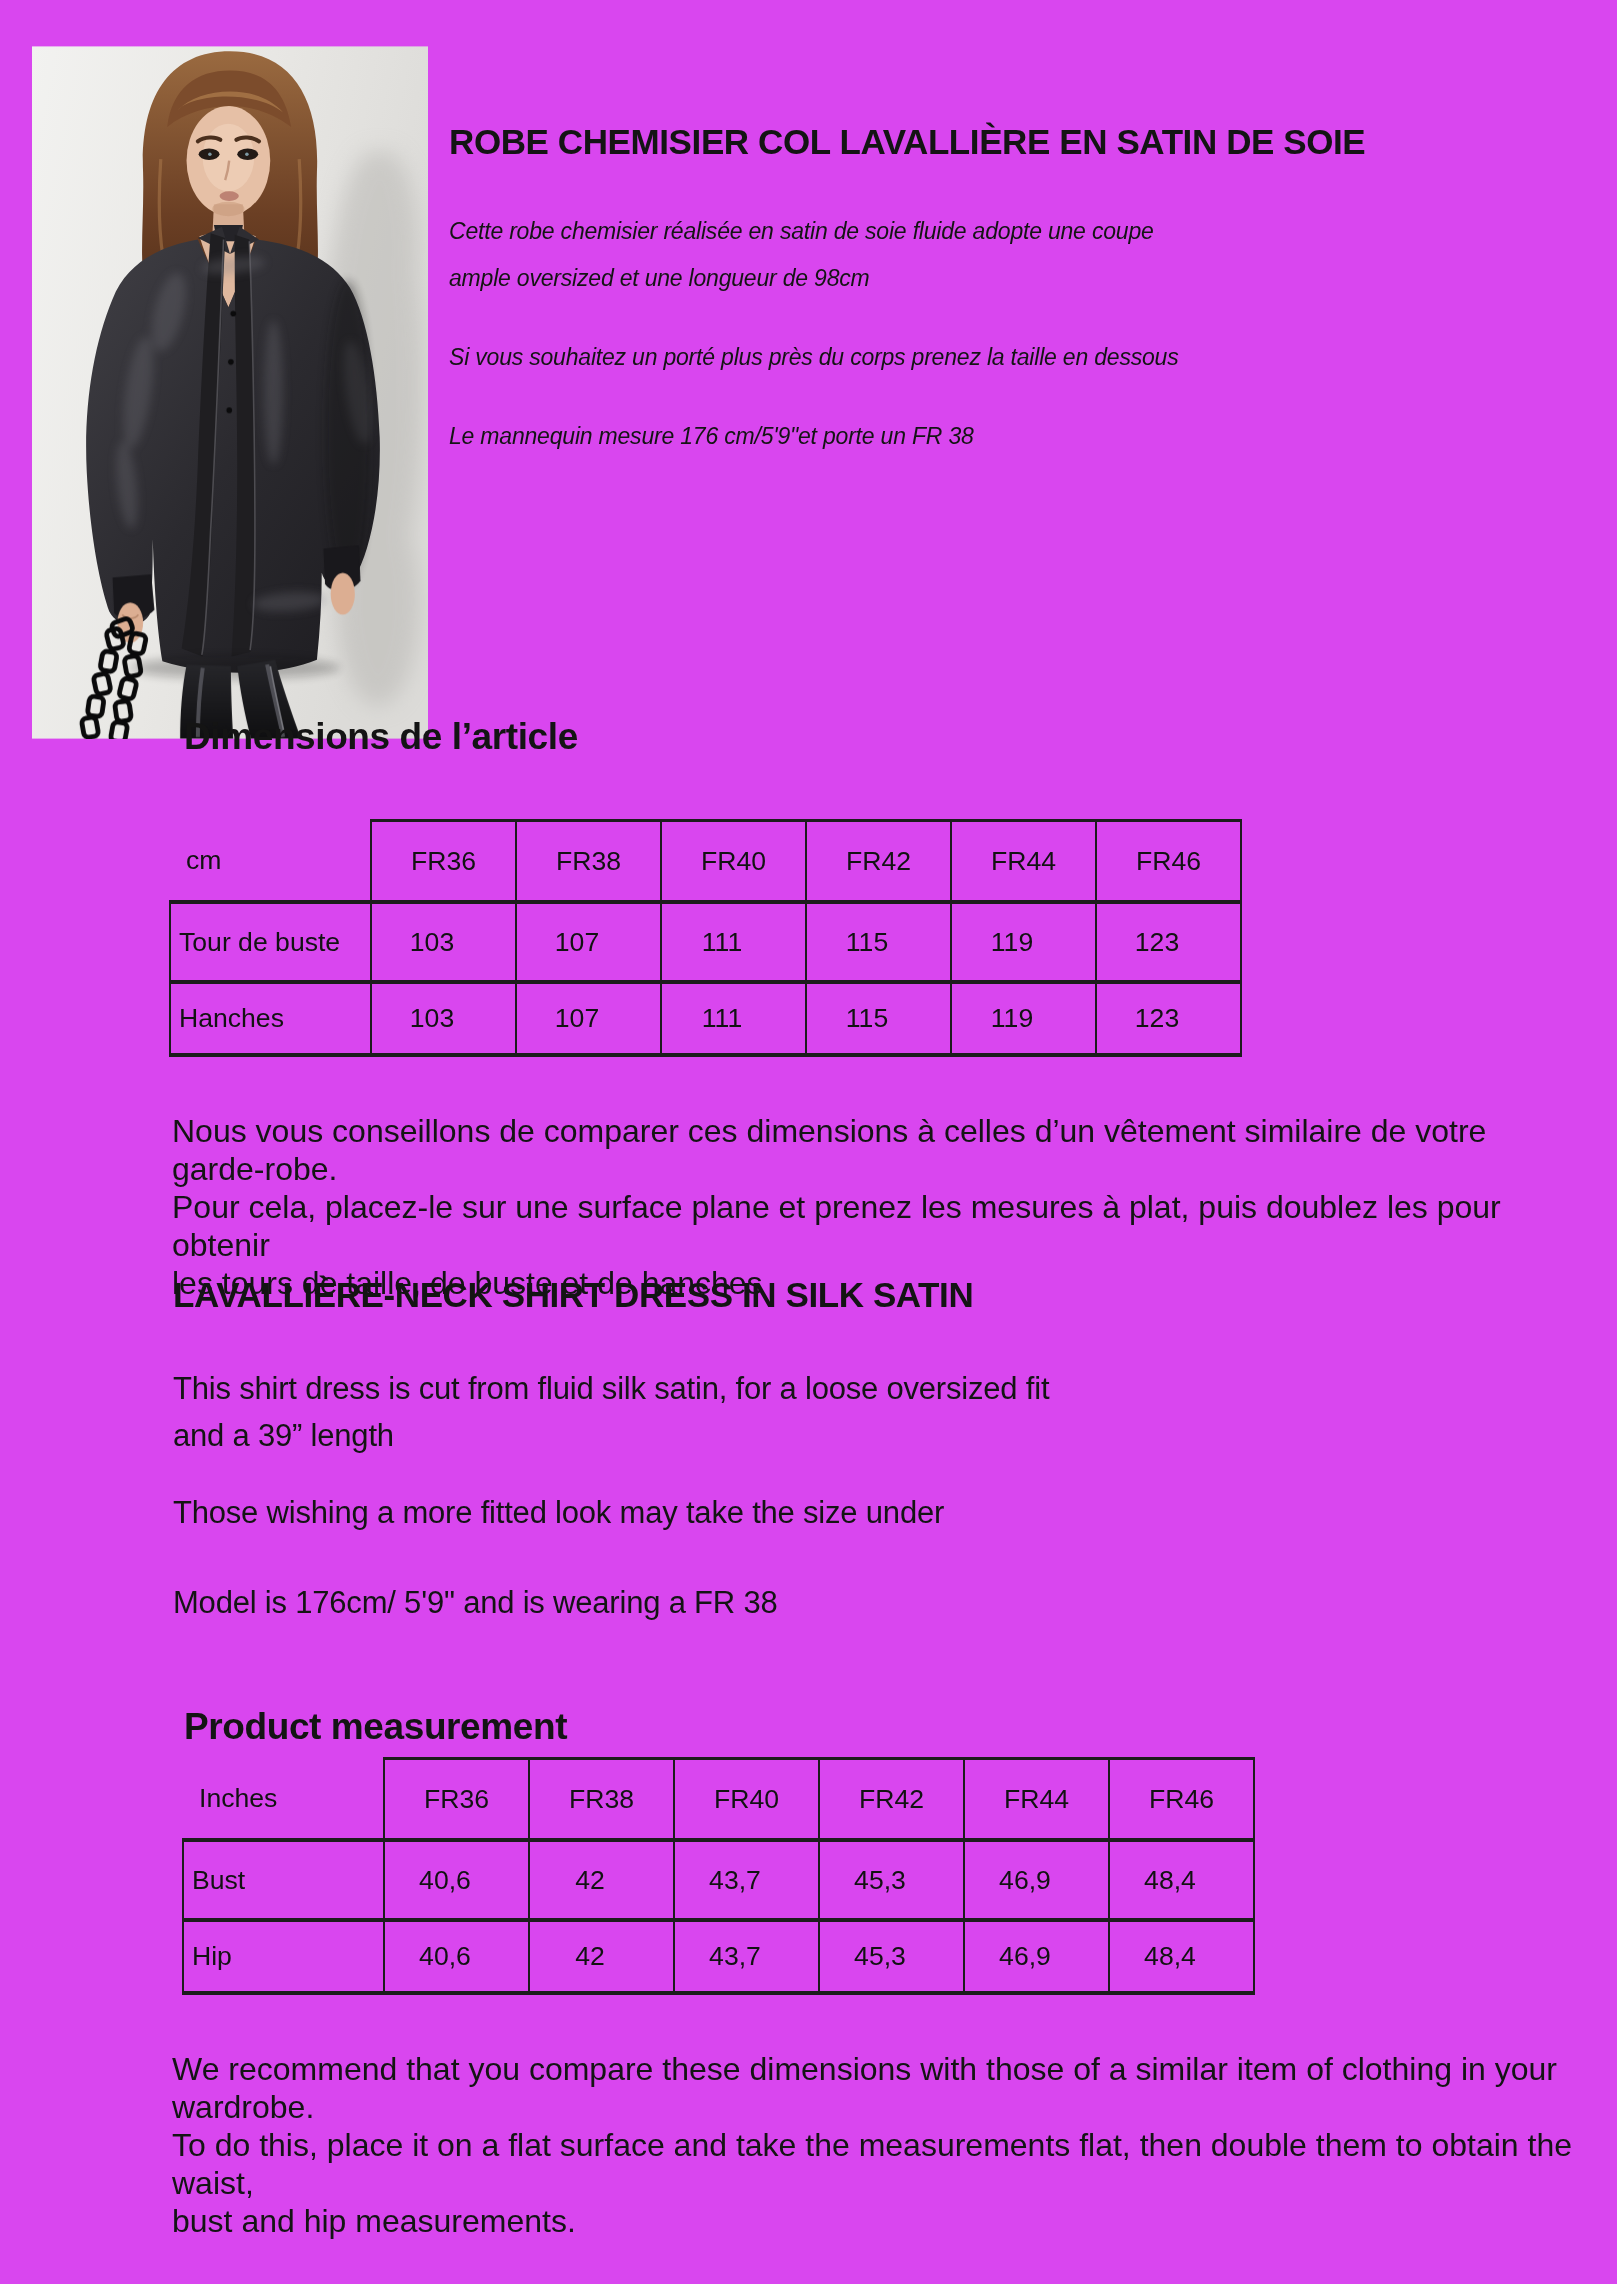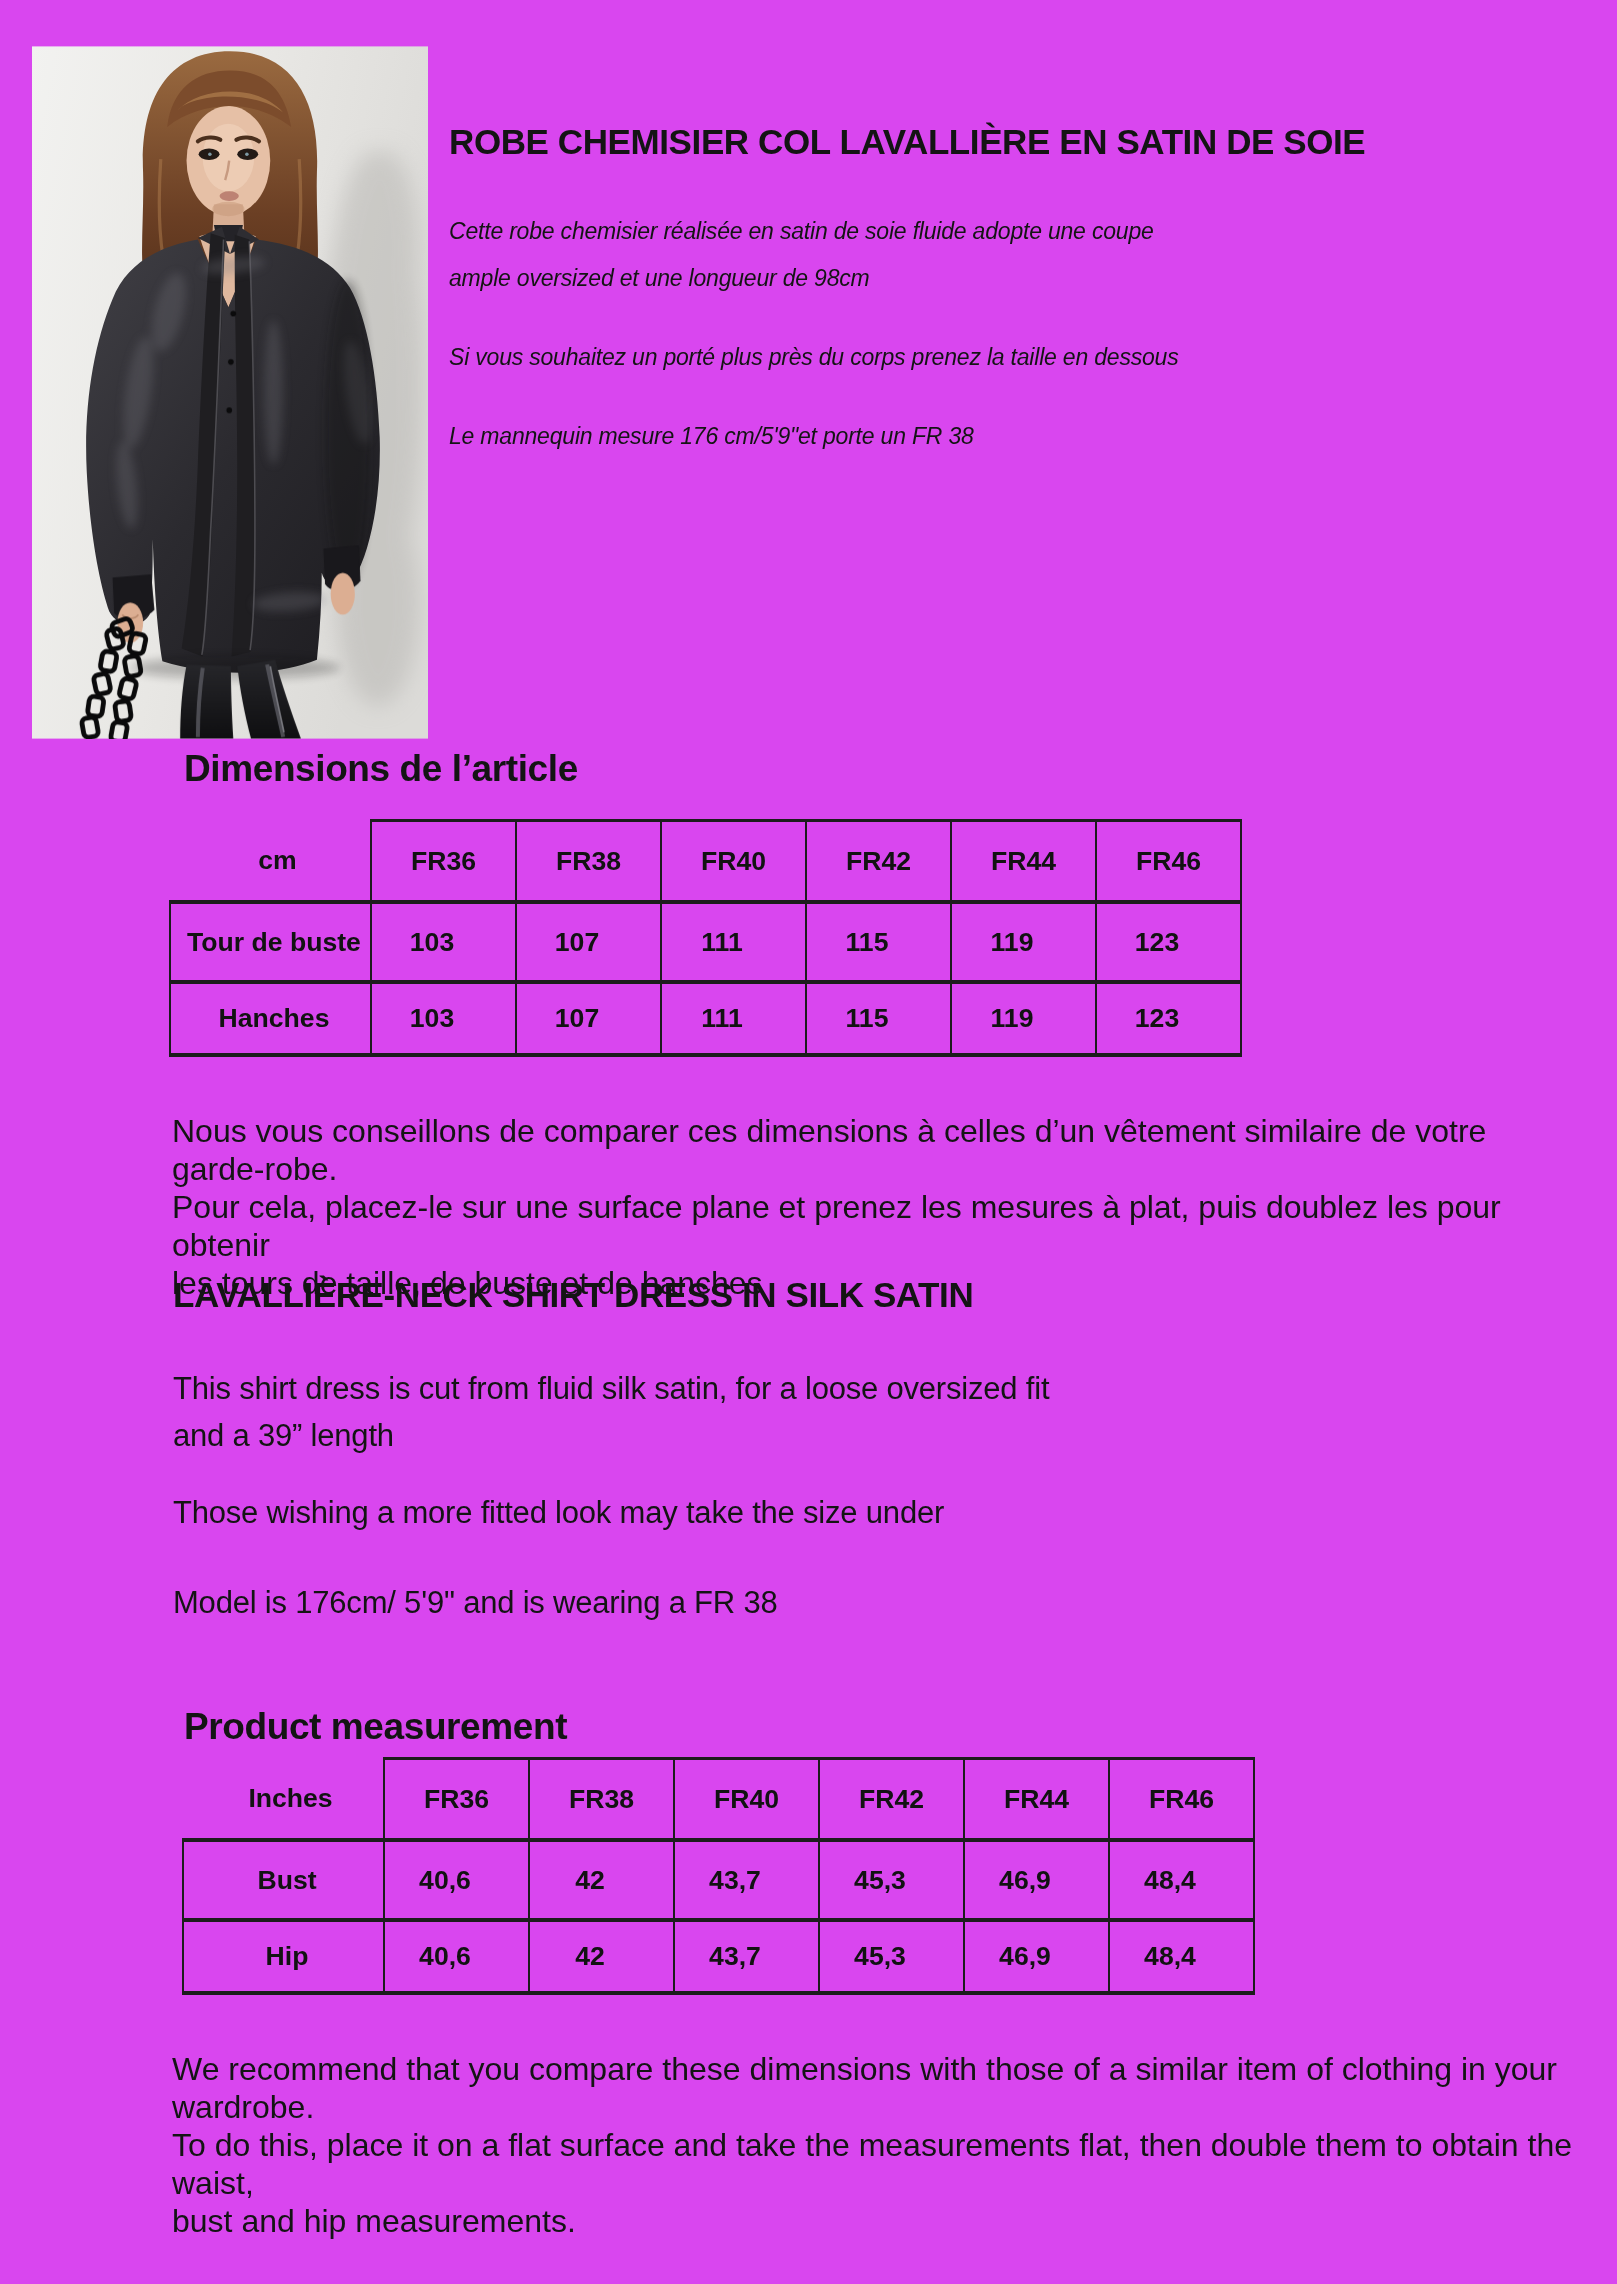--- a/index.html
+++ b/index.html
@@ -39,22 +39,22 @@
     margin:0;white-space:pre-line;
   }
   
   table.size-table{
     border-collapse:collapse;table-layout:fixed;
     font-family:"Liberation Sans", sans-serif;
   }
   table.size-table col.c-label{width:201px;}
   table.size-table col.c-size{width:145px;}
   table.size-table th,table.size-table td{
-    font-size:26.6px;font-weight:700;color:#121212;
-    vertical-align:middle;overflow:hidden;text-align:center;
+    font-size:26.6px;font-weight:400;color:#121212;
+    vertical-align:middle;overflow:hidden;
   }
   table.size-table tr.head th{height:76px;}
   table.size-table tr.r1 td{height:74px;}
   table.size-table tr.r2 td{height:67px;}
   th.unit{
     border:none;
     border-right:2.4px solid #1c1c1c;
     border-bottom:4px solid #1c1c1c;
     text-align:left;padding-left:16px;
   }
@@ -212,21 +212,21 @@
   </div>
 
   <div class="abs intro">
     <h1>ROBE CHEMISIER COL LAVALLIÈRE EN SATIN DE SOIE</h1>
     <p>Cette robe chemisier réalisée en satin de soie fluide adopte une coupe
  ample oversized et une longueur de 98cm</p>
     <p>Si vous souhaitez un porté plus près du corps prenez la taille en dessous</p>
     <p>Le mannequin mesure 176 cm/5'9"et porte un FR 38</p>
   </div>
 
-  <h2 class="abs section-heading" style="left:184px;top:748px;">Dimensions de l’article</h2>
+  <h2 class="abs section-heading" style="left:184px;top:716px;">Dimensions de l’article</h2>
 
   <table class="abs size-table" style="left:169px;top:819px;">
     <colgroup>
       <col class="c-label">
         <col class="c-size">
         <col class="c-size">
         <col class="c-size">
         <col class="c-size">
         <col class="c-size">
         <col class="c-size">

